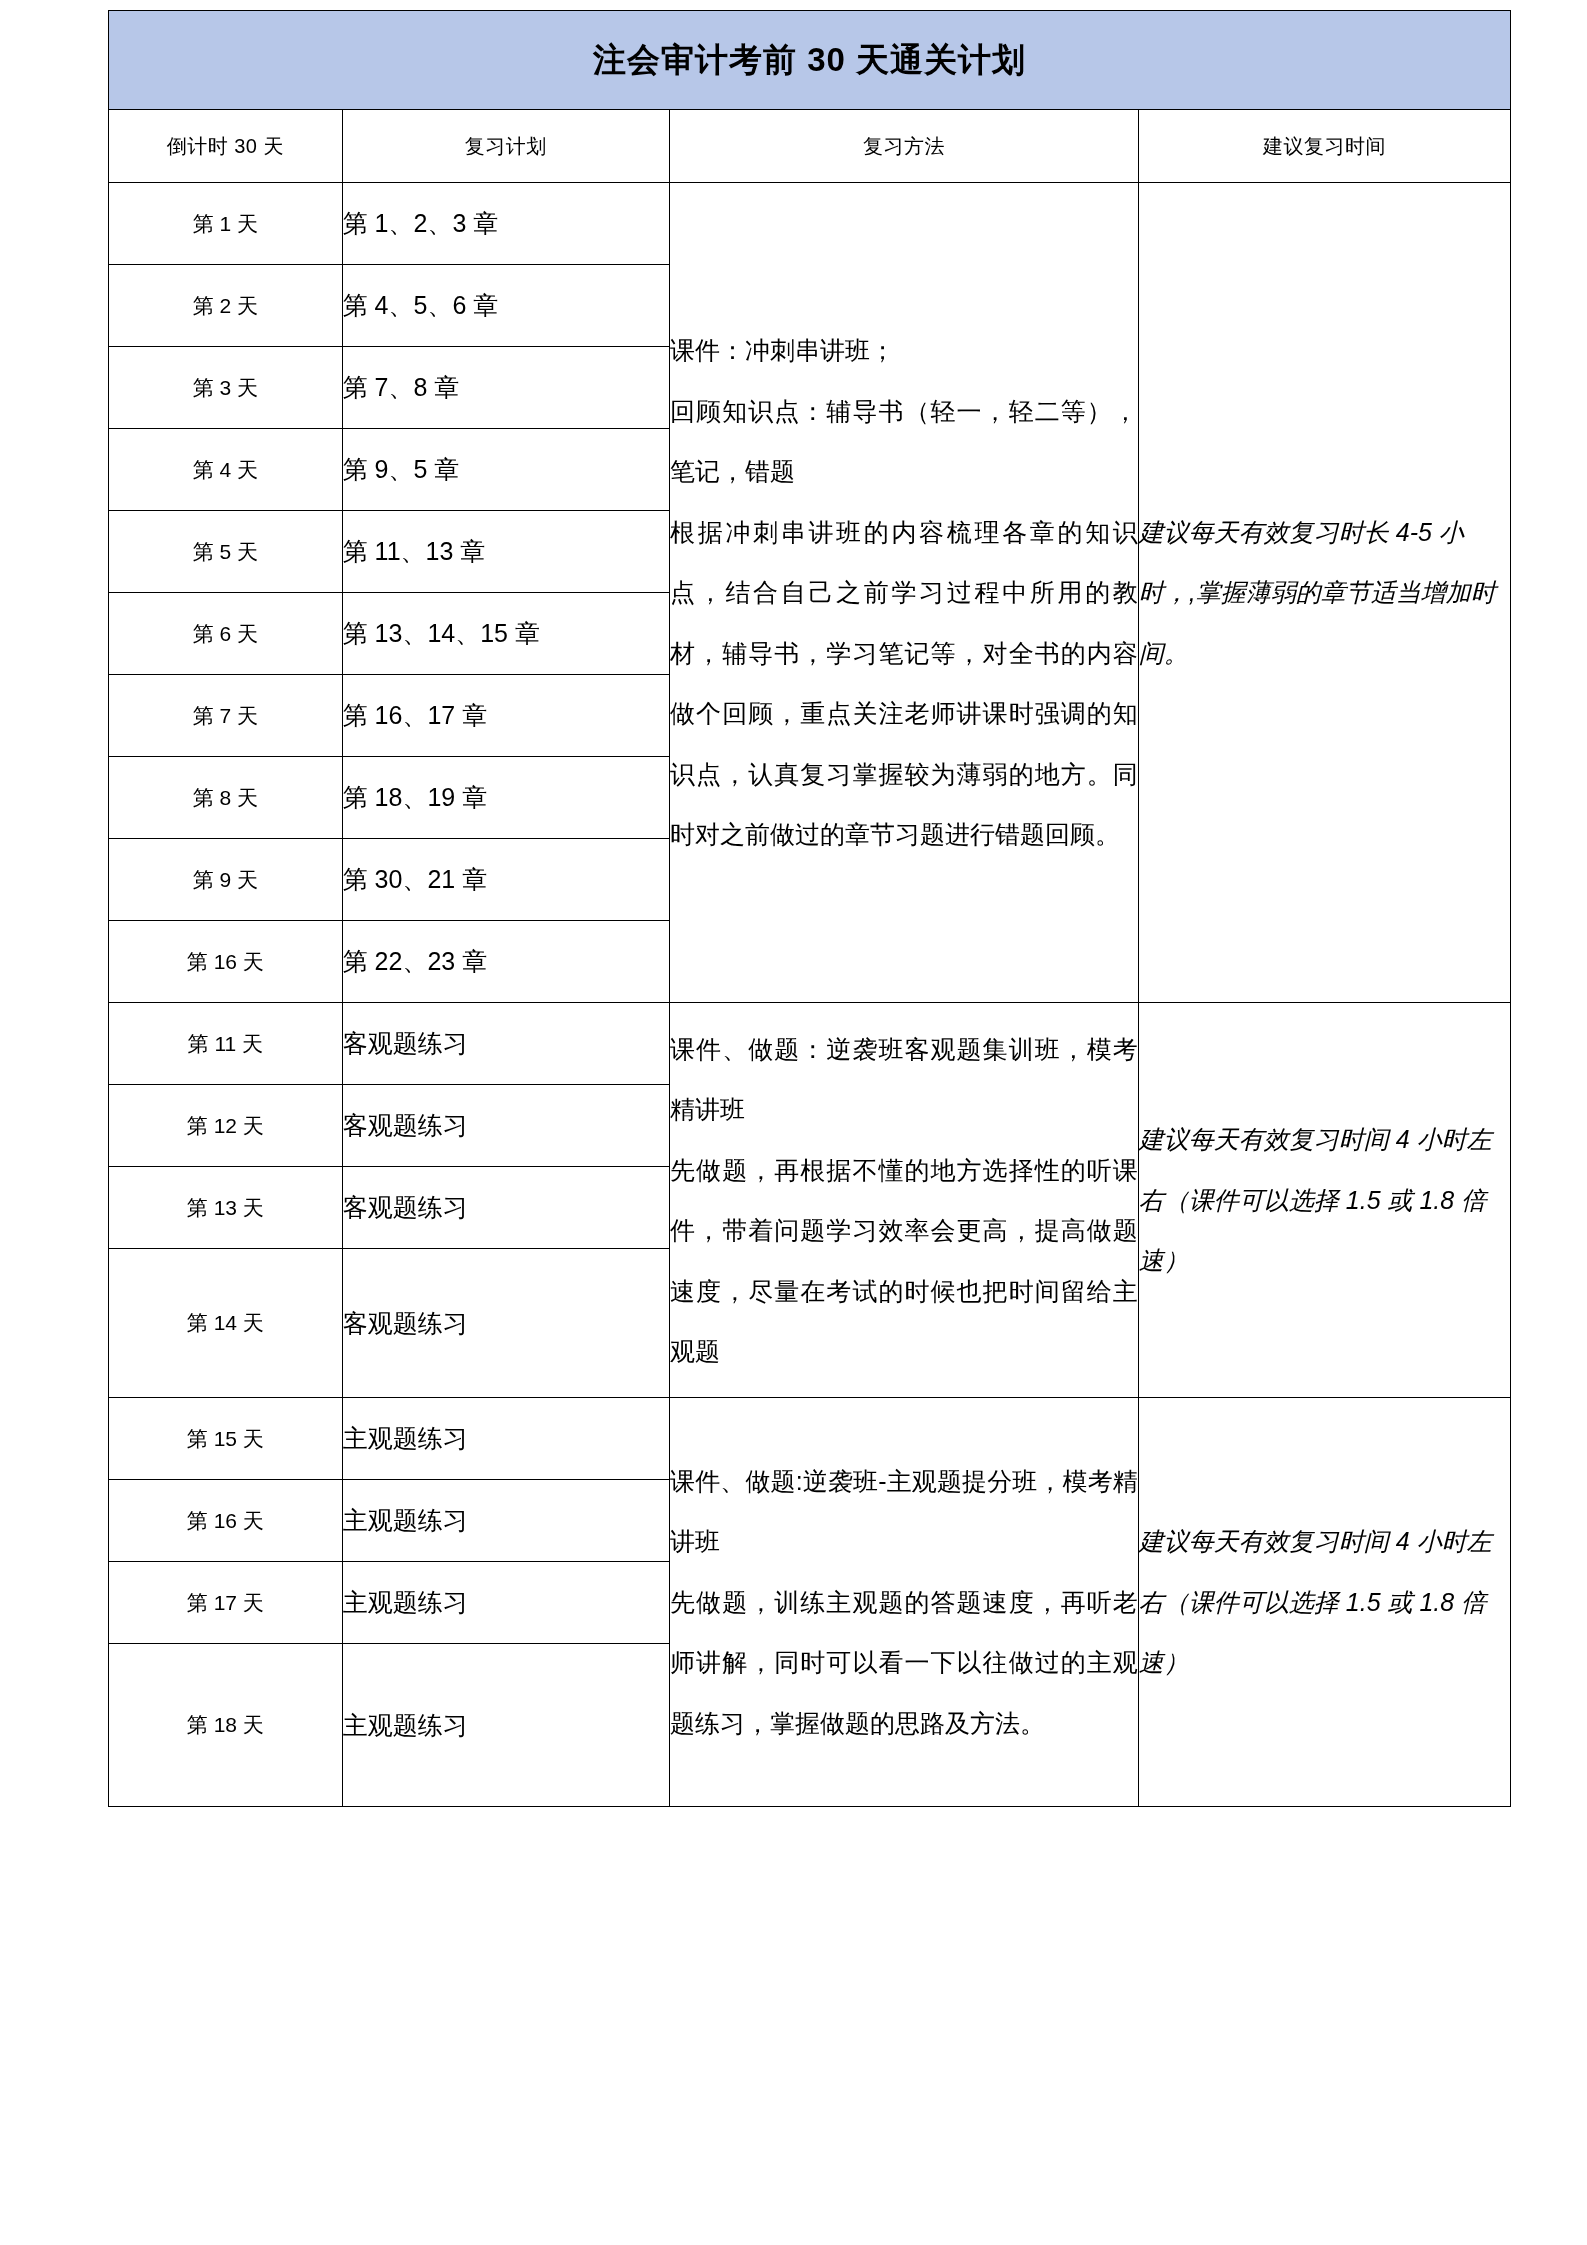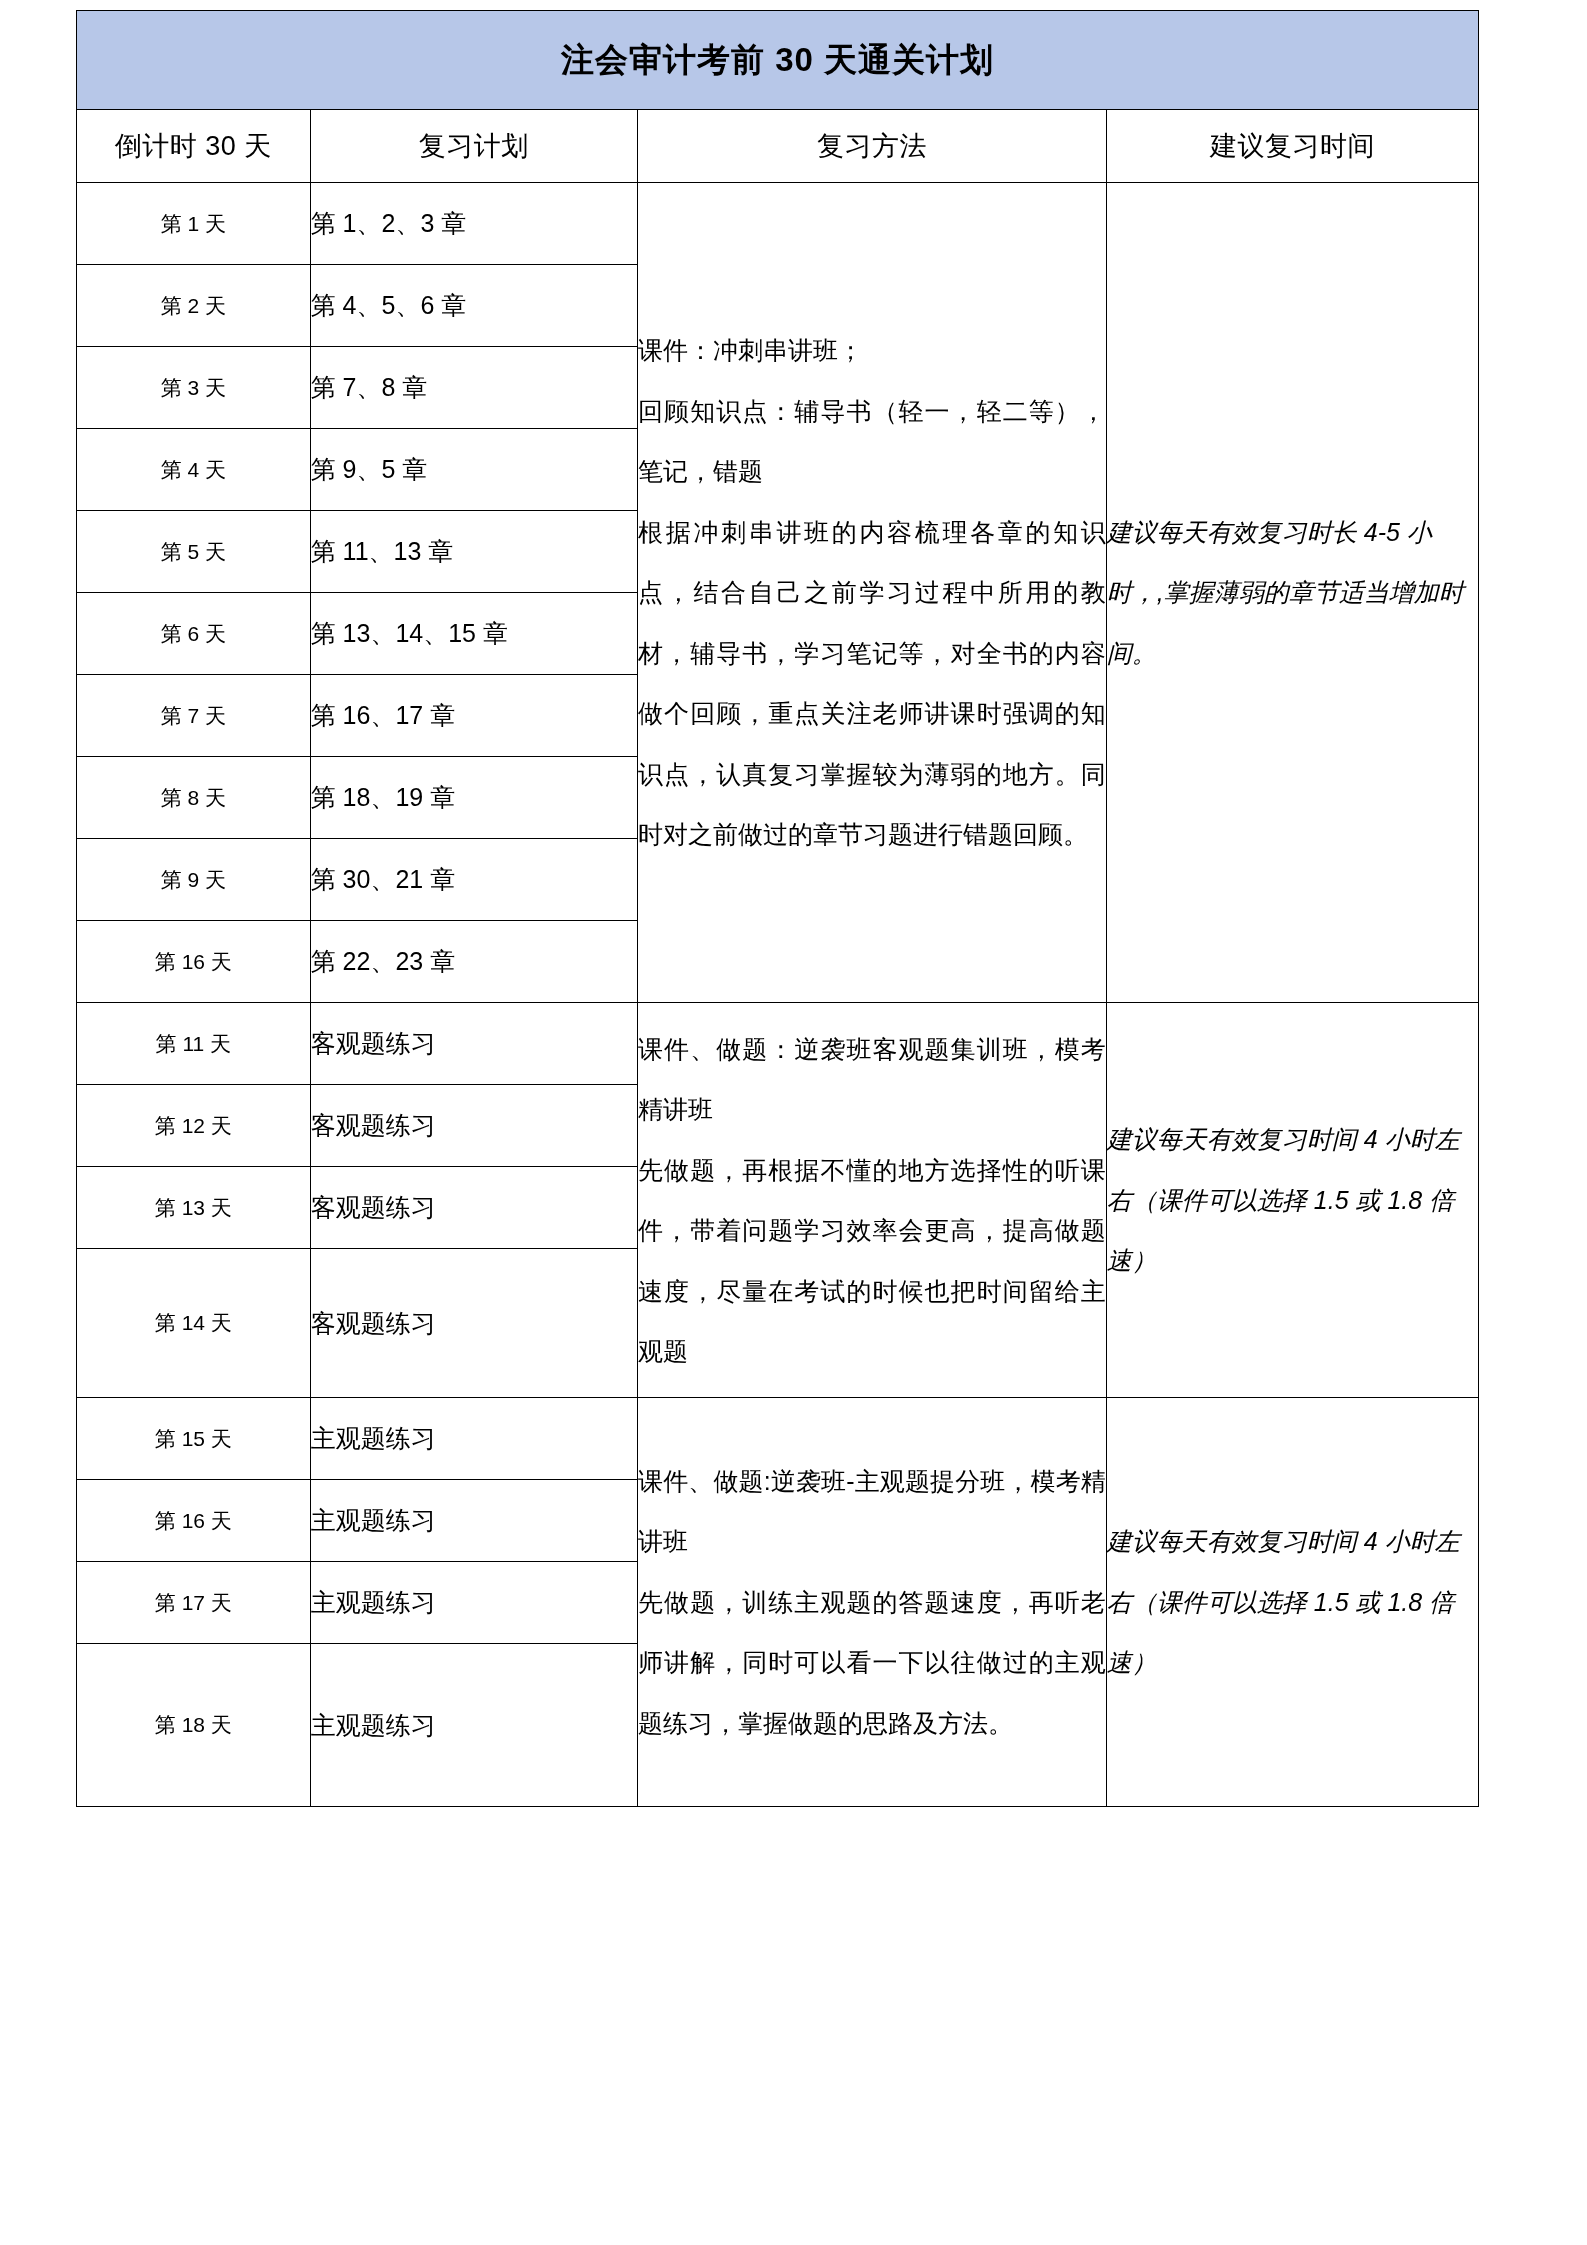--- a/index.html
+++ b/index.html
@@ -13,21 +13,21 @@
     font-family: "Liberation Sans", "DejaVu Sans", sans-serif;
     color: #000000;
     -webkit-font-smoothing: antialiased;
   }
 
   .page {
     position: relative;
     width: 1587px;
     height: 2245px;
     box-sizing: border-box;
-    padding: 10px 75px 0 76px;
+    padding: 10px 75px 0 108px;
   }
 
   table.plan {
     border-collapse: collapse;
     table-layout: fixed;
     width: 1403px;
     margin: 0;
   }
 
   table.plan td, table.plan th {
@@ -49,21 +49,21 @@
     font-weight: bold;
     letter-spacing: 1px;
     color: #000000;
     line-height: 1.2;
   }
 
   
   .hdr {
     height: 72px;
     text-align: center;
-    font-size: 27px;
+    font-size: 20px;
     letter-spacing: 0.5px;
   }
 
   
   .day-cell {
     text-align: center;
     font-size: 21px;
     height: 81px;
   }
   .day-cell.tall { height: 148px; }

